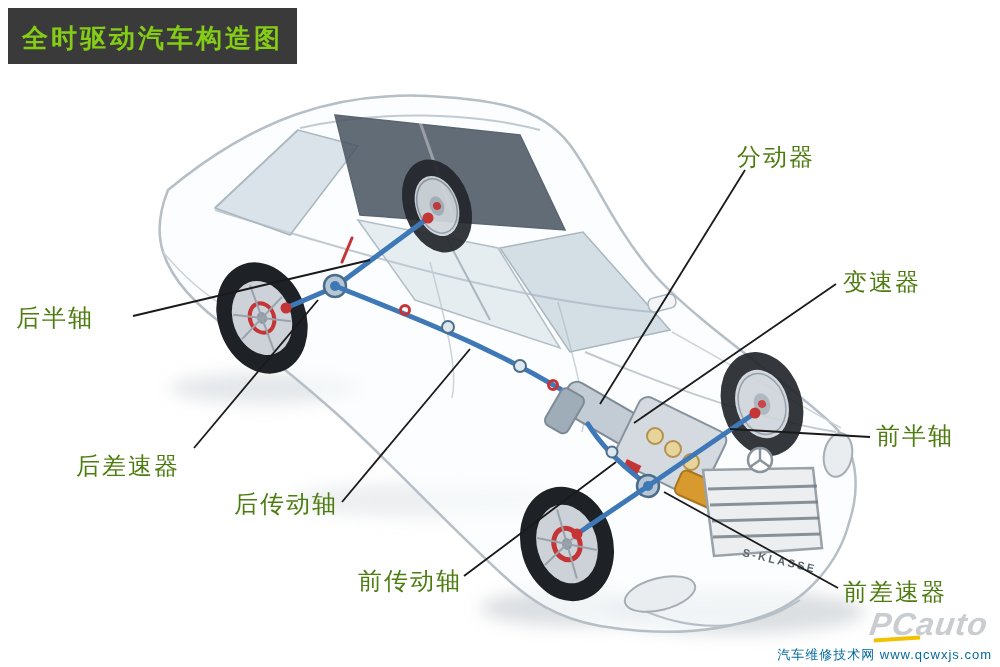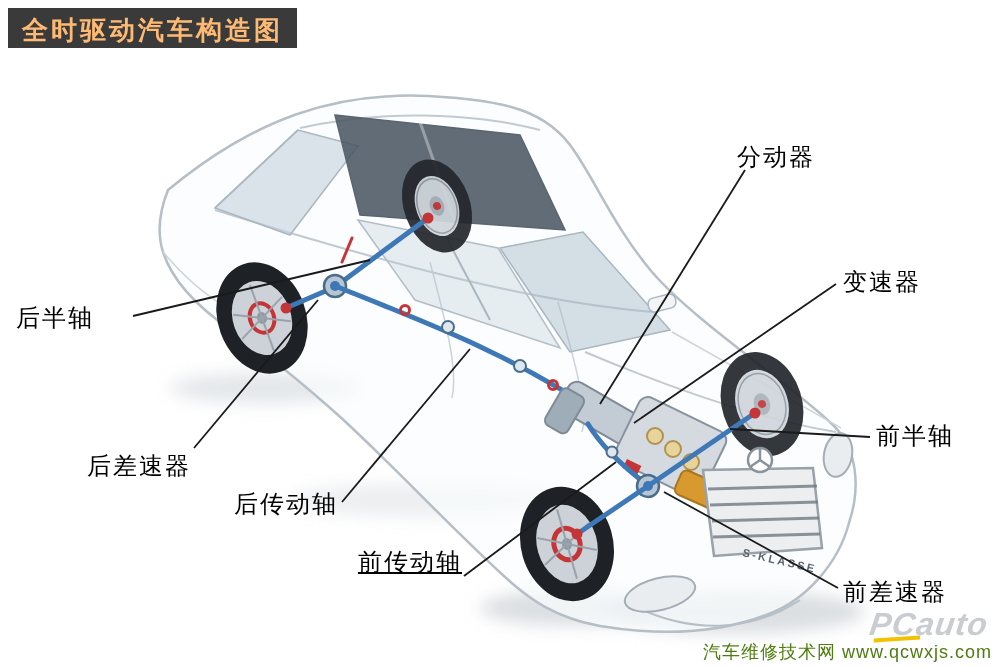--- a/index.html
+++ b/index.html
@@ -3,46 +3,46 @@
 <meta charset="utf-8">
 <style>
   html,body{margin:0;padding:0;background:#ffffff;}
   #stage{
     position:relative;width:1000px;height:667px;overflow:hidden;background:#ffffff;
     font-family:"Liberation Sans","DejaVu Sans",sans-serif;
   }
   #diagram-svg{position:absolute;left:0;top:0;}
   .title-banner{
     position:absolute;left:8px;top:8px;height:32px;line-height:36px;
-    background:#3a3a3a;color:#fdba74;font-size:26px;font-weight:700;
-    letter-spacing:3px;padding:4px 14px;white-space:nowrap;
+    background:#3a3a3a;color:#84cc16;font-size:26px;font-weight:700;
+    letter-spacing:3px;padding:12px 14px;white-space:nowrap;
   }
   .part-label{
-    position:absolute;color:#000000;font-size:24px;font-weight:500;
+    position:absolute;color:#4d7c0f;font-size:24px;font-weight:500;
     letter-spacing:2px;white-space:nowrap;
   }
   .lab-transfer-case   {left:737px;top:141px;}
   .lab-transmission    {left:843px;top:266px;font-family:Liberation Mono, monospace;}
   .lab-front-half-shaft{left:876px;top:420px;font-family:Liberation Serif, serif;}
   .lab-rear-half-shaft {left:16px; top:302px;}
-  .lab-rear-diff       {left:87px; top:450px;}
+  .lab-rear-diff       {left:76px; top:450px;}
   .lab-rear-drive-shaft{left:234px;top:488px;}
-  .lab-front-drive-shaft{left:358px;top:546px;text-decoration:underline;}
+  .lab-front-drive-shaft{left:358px;top:565px;}
   .lab-front-diff      {left:843px;top:576px;text-align:right;}
   .watermark-logo{
     position:absolute;right:12px;bottom:24px;
     font-size:32px;font-weight:800;font-style:italic;color:#c9ccd0;
     transform:skewX(-8deg);letter-spacing:1px;
   }
   .watermark-logo .accent{
     position:absolute;left:6px;bottom:2px;width:46px;height:4px;
     background:#f2c200;transform:rotate(-4deg);
   }
   .watermark-text{
-    position:absolute;right:8px;bottom:3px;font-size:18px;color:#4d7c0f;
+    position:absolute;right:8px;bottom:3px;font-size:13px;color:#0369a1;
     letter-spacing:1px;white-space:nowrap;
   }
 </style>
 </head>
 <body>
 
 <div id="stage">
 
   <svg id="diagram-svg" width="1000" height="667" viewBox="0 0 1000 667">
     <defs>

